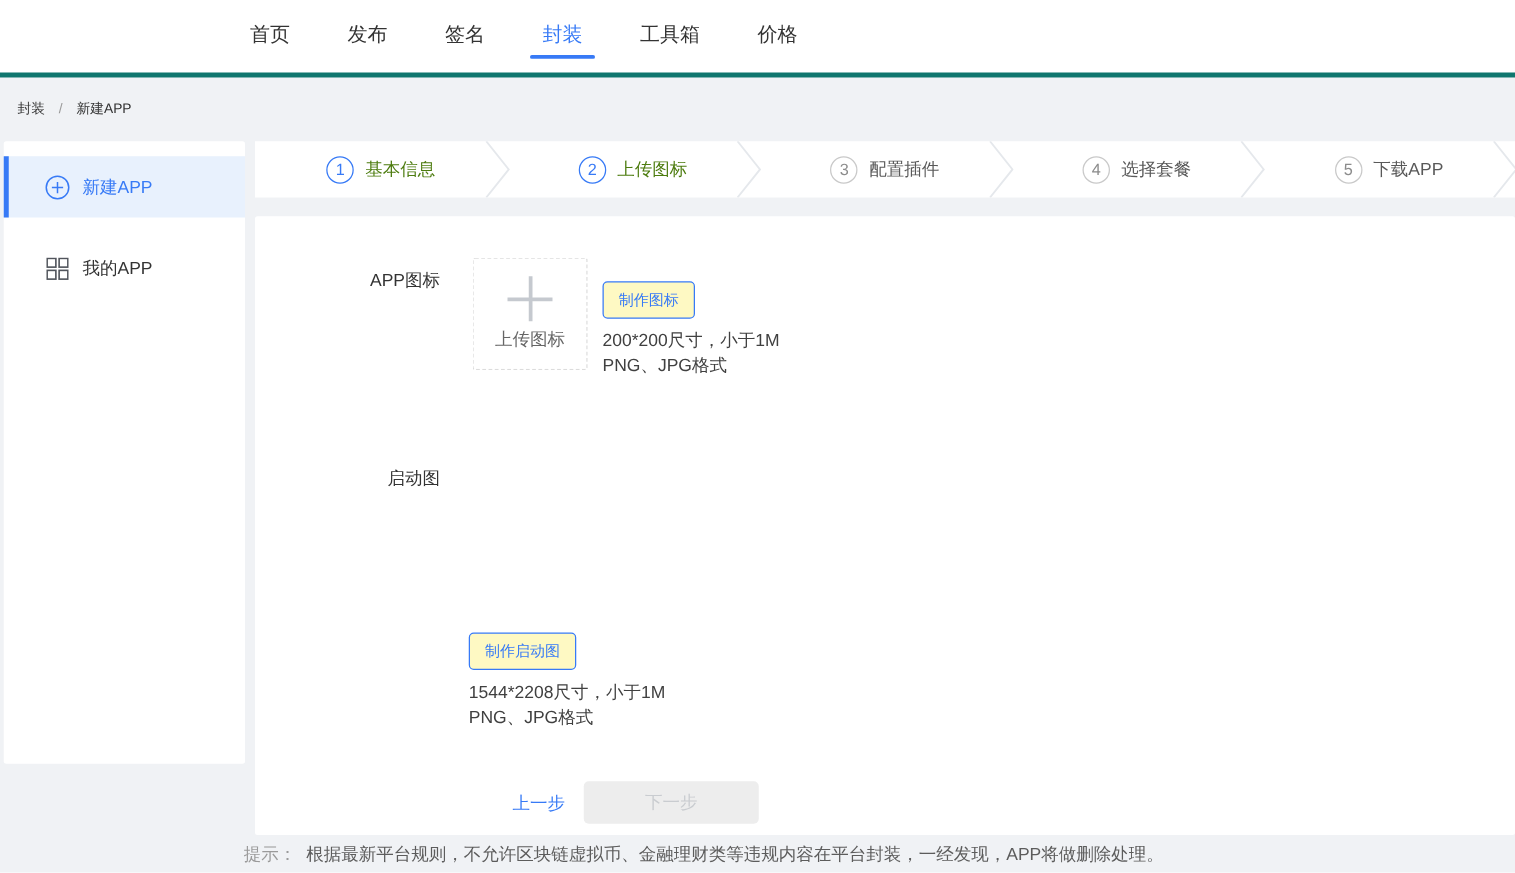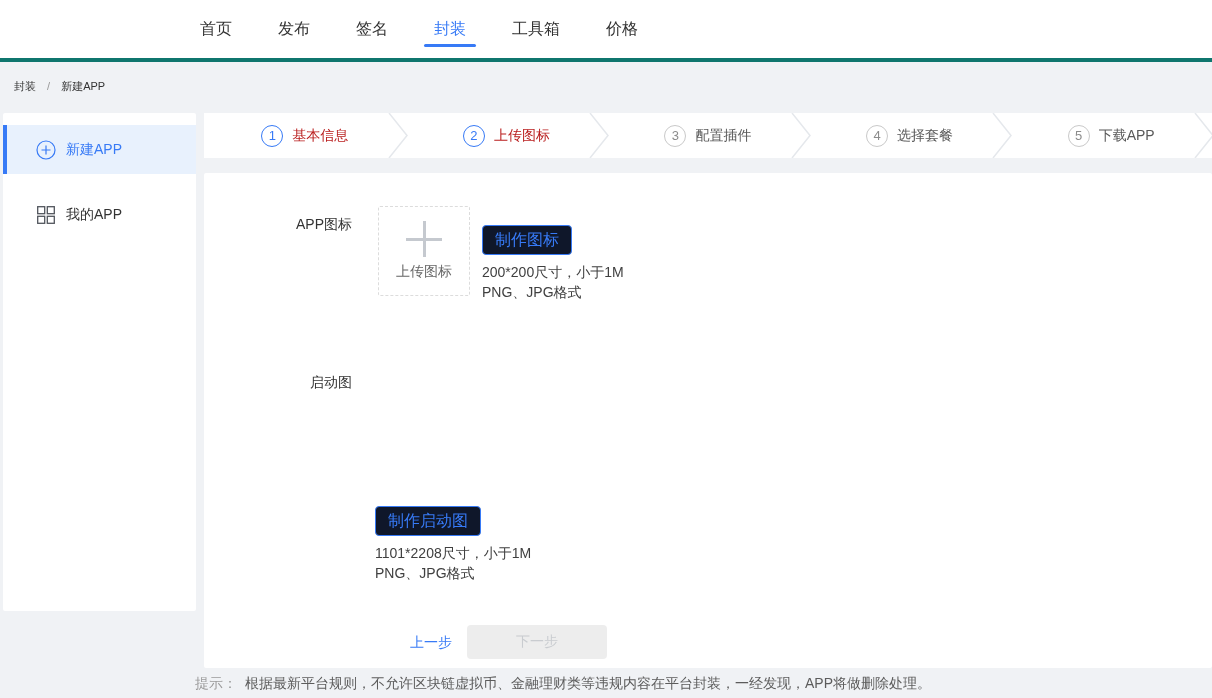--- a/index.html
+++ b/index.html
@@ -51,21 +51,21 @@
   }
   .step {
     position:relative; flex:1 1 0; display:flex; align-items:center; justify-content:center; gap:9px;
   }
   .step-num {
     width:22px; height:22px; border:1px solid #c9c9c9; border-radius:50%;
     font-size:13px; color:#8c8c8c; display:flex; align-items:center; justify-content:center;
   }
   .step-label { font-size:14px; color:#595959; }
   .step.done .step-num { border-color:#377af6; color:#377af6; }
-  .step.done .step-label { color:#b91c1c; }
+  .step.done .step-label { color:#4d7c0f; }
   .step-arrow { position:absolute; right:-2px; top:0; pointer-events:none; }
 
   
   .main-panel {
     position:absolute; left:204px; top:173px; width:1008px; height:495px;
     background:#fff; border-radius:2px;
   }
   .form-row { display:flex; }
   .row-icon { margin-top:33px; }
   .row-splash { margin-top:59px; }
@@ -85,22 +85,22 @@
   .plus::after  { content:""; position:absolute; left:17px; top:0; width:3px; height:36px; background:#c5c9cf; }
   .upload-text { font-size:14px; color:#666; }
   .upload-box.small .upload-text { margin-top:6px; }
   .upload-box.large .upload-text { margin-top:4px; }
 
   .right-col { margin-left:12px; }
   .row-icon .right-col { margin-top:19px; }
   .row-splash .right-col { margin-left:23px; margin-top:145px; }
   .btn-outline {
     display:inline-block; height:30px; line-height:28px; padding:0 12px;
-    border:1px solid #377af6; border-radius:4px; background:#0f172a;
-    color:#377af6; font-size:16px; cursor:pointer;
+    border:1px solid #377af6; border-radius:4px; background:#fef9c3;
+    color:#377af6; font-size:12px; cursor:pointer;
     font-family:"Liberation Sans","DejaVu Sans",sans-serif;
   }
   .hint { margin-top:7px; font-size:14px; line-height:20px; color:#404040; }
 
   .row-actions { margin-top:42px; margin-left:206px; display:flex; align-items:center; }
   .prev-link { font-size:14px; color:#377af6; line-height:34px; cursor:pointer; }
   .next-btn {
     margin-left:15px; width:140px; height:34px; border:none; border-radius:4px;
     background:#ededed; color:#c9ccd0; font-size:14px; cursor:not-allowed;
     font-family:"Liberation Sans","DejaVu Sans",sans-serif;
@@ -207,21 +207,21 @@
         <div>PNG、JPG格式</div>
       </div>
     </div>
   </div>
 
   <div class="form-row row-splash">
     <div class="form-label">启动图</div>
     <div class="right-col">
       <button class="btn-outline">制作启动图</button>
       <div class="hint">
-        <div>1101*2208尺寸，小于1M</div>
+        <div>1544*2208尺寸，小于1M</div>
         <div>PNG、JPG格式</div>
       </div>
     </div>
   </div>
 
   <div class="row-actions">
     <span class="prev-link">上一步</span>
     <button class="next-btn" disabled="">下一步</button>
   </div>
 

